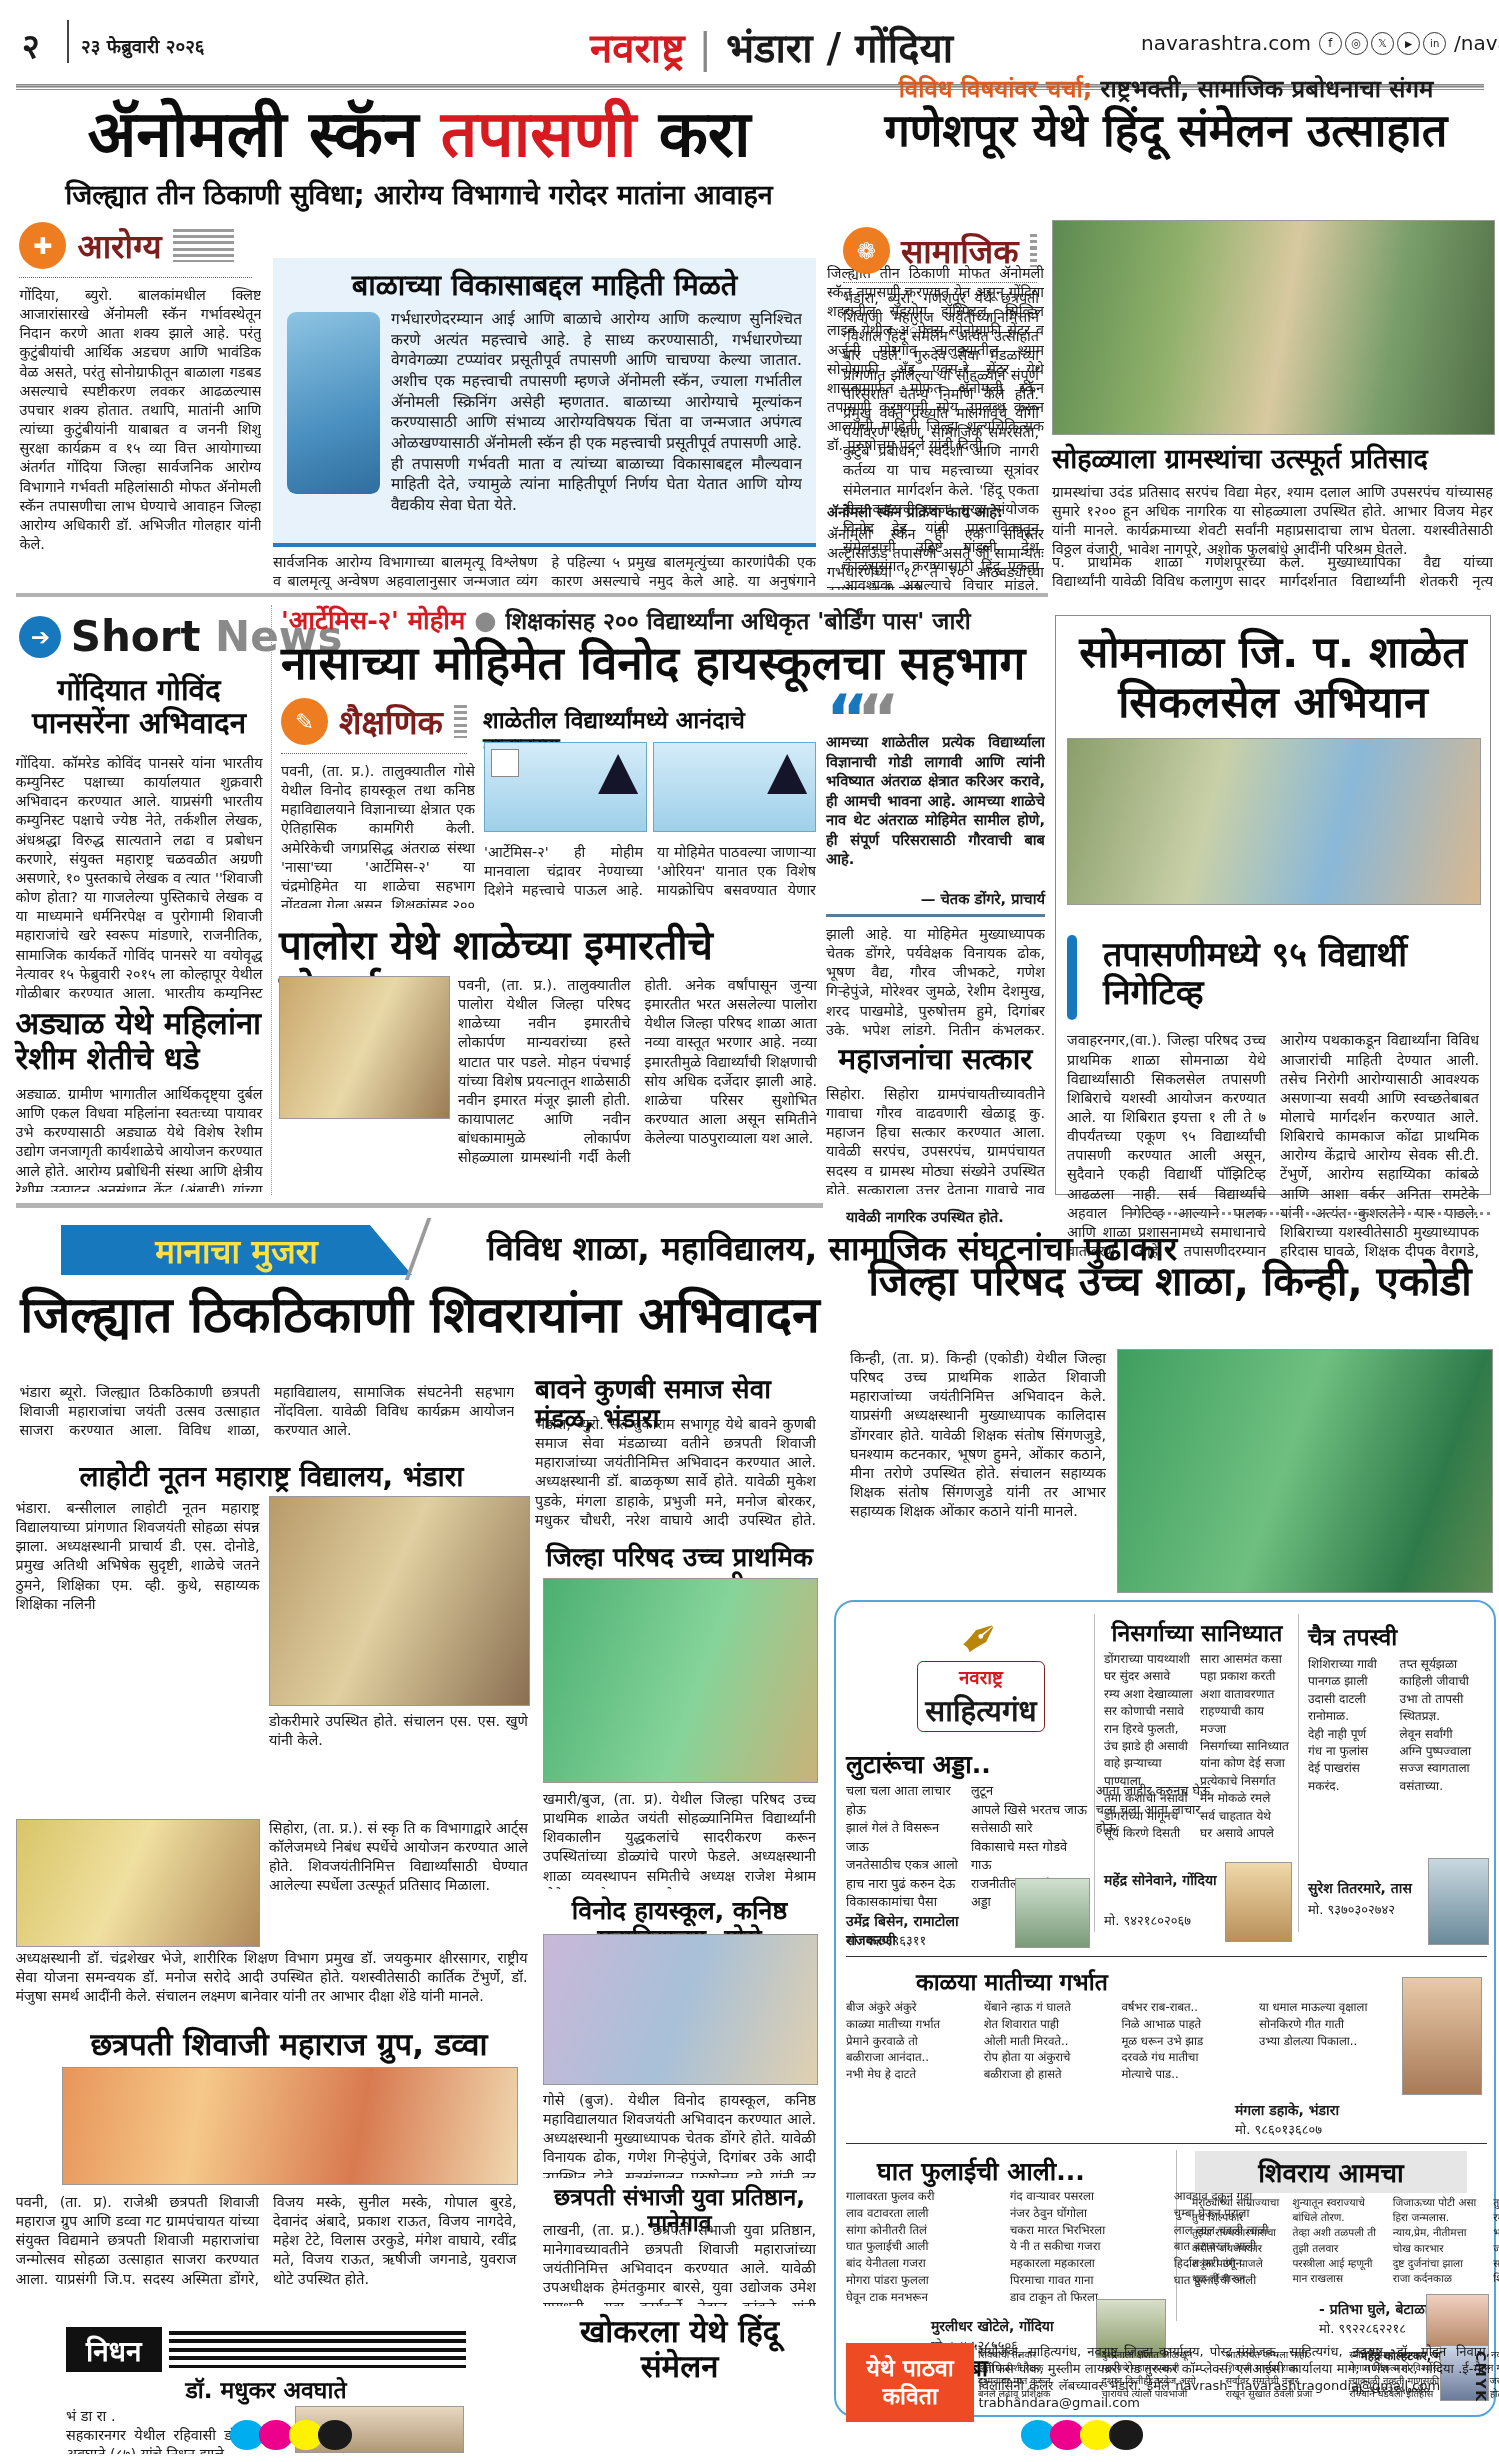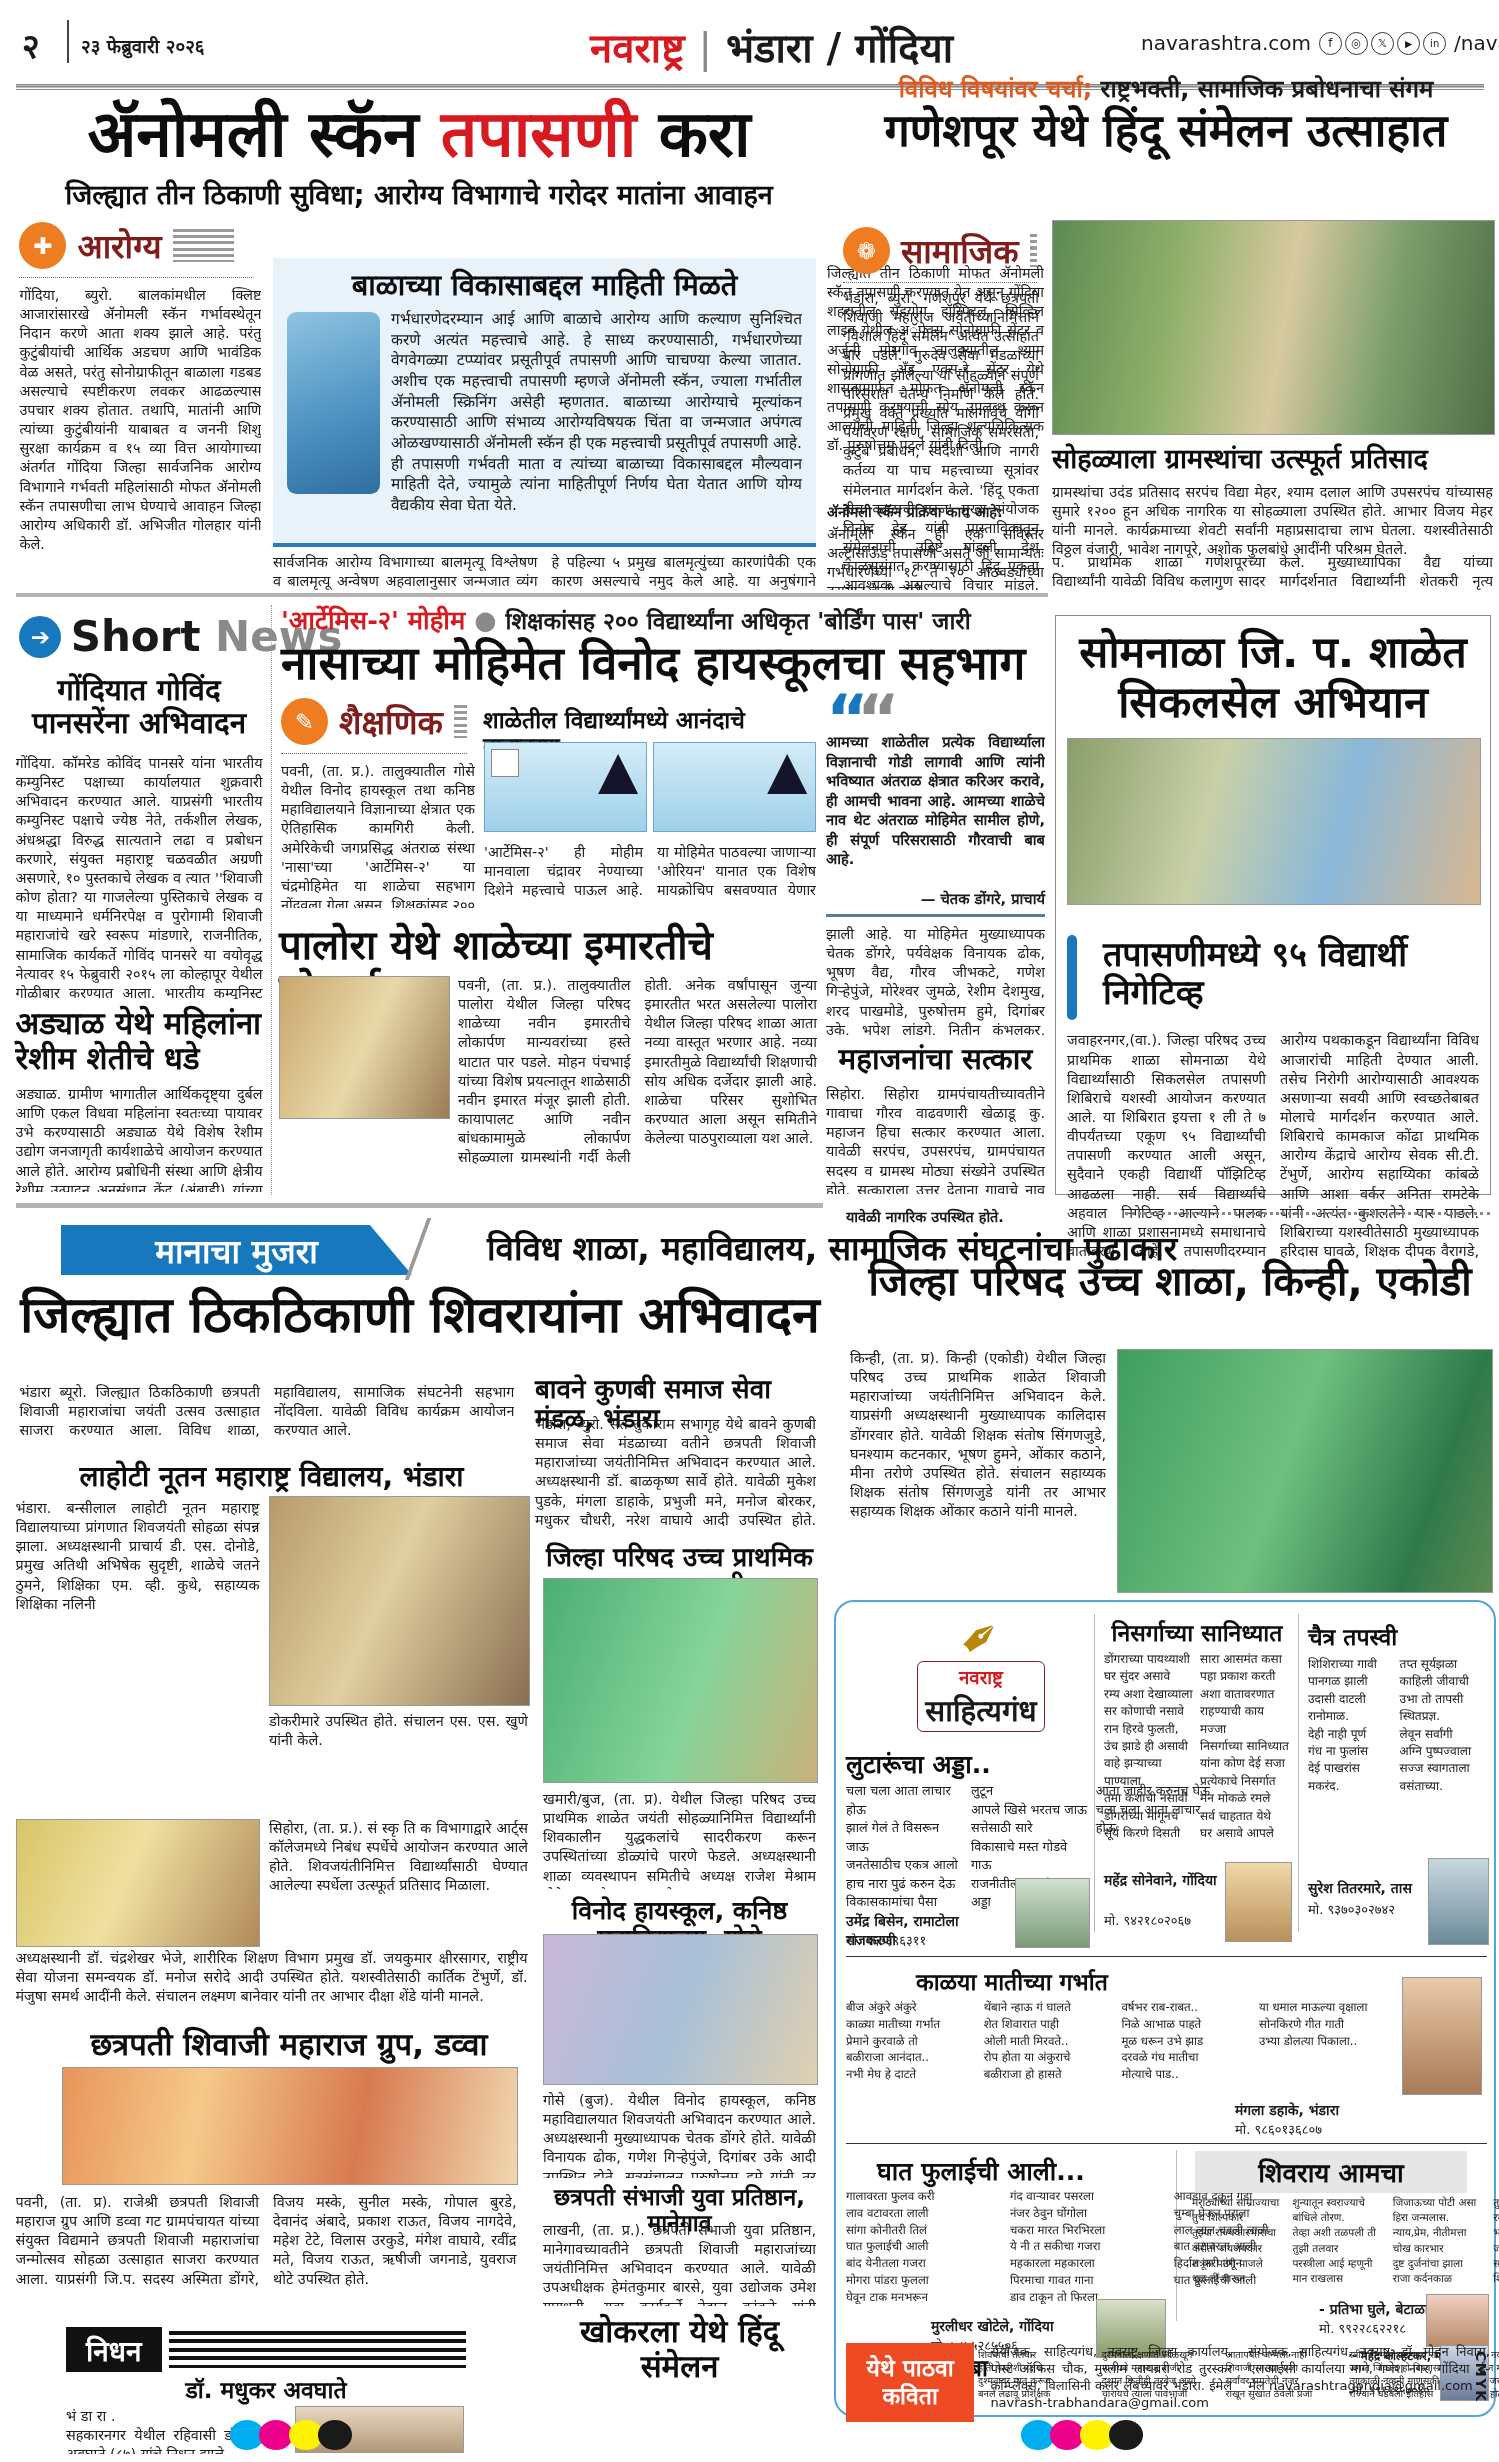--- a/index.html
+++ b/index.html
@@ -153,21 +153,21 @@
     <div class="hd c" style="font-size:43px;line-height:1.15;margin-top:4.7px">सोमनाळा जि. प. शाळेत सिकलसेल अभियान</div>
     <div class="photo" style="width:100%;height:165px;margin-top:11px;background:linear-gradient(105deg,#8a9e6a,#c9d0a8 35%,#8ab8d8 65%,#d8b890)"></div>
     <div style="display:flex;gap:26px;margin-top:30px">
       <div style="width:11px;height:85px;background:#1878be;border-radius:5.4px"></div>
       <div class="hd" style="font-size:34px">तपासणीमध्ये ९५ विद्यार्थी निगेटिव्ह</div>
     </div>
     <div class="bd cols2" style="margin-top:11px;height:233px">जवाहरनगर,(वा.). जिल्हा परिषद उच्च प्राथमिक शाळा सोमनाळा येथे विद्यार्थ्यांसाठी सिकलसेल तपासणी शिबिराचे यशस्वी आयोजन करण्यात आले. या शिबिरात इयत्ता १ ली ते ७ वीपर्यंतच्या एकूण ९५ विद्यार्थ्यांची तपासणी करण्यात आली असून, सुदैवाने एकही विद्यार्थी पॉझिटिव्ह आढळला नाही. सर्व विद्यार्थ्यांचे अहवाल निगेटिव्ह आल्याने पालक आणि शाळा प्रशासनामध्ये समाधानाचे वातावरण आहे. तपासणीदरम्यान आरोग्य पथकाकडून विद्यार्थ्यांना विविध आजारांची माहिती देण्यात आली. तसेच निरोगी आरोग्यासाठी आवश्यक असणाऱ्या सवयी आणि स्वच्छतेबाबत मोलाचे मार्गदर्शन करण्यात आले. शिबिराचे कामकाज कोंढा प्राथमिक आरोग्य केंद्राचे आरोग्य सेवक सी.टी. टेंभुर्णे, आरोग्य सहाय्यिका कांबळे आणि आशा वर्कर अनिता रामटेके यांनी अत्यंत कुशलतेने पार पाडले. शिबिराच्या यशस्वीतेसाठी मुख्याध्यापक हरिदास घावळे, शिक्षक दीपक वैरागडे, योगेश बोरकर, माया दौंड, प्रतीक्षा शेंगुळे, छबू वंजारी तसेच मदतनीस भारती वंजारी व सुषमा वाघमारे यांनी परिश्रम घेतले.</div>
   </div>
 
   <div class="a grule" style="left:15.5px;top:1203px;width:807px;height:5.4px"></div>
-  <div class="a" style="left:61px;top:1225px;width:351px;height:50px;background:#1878be;clip-path:polygon(0 0,88% 0,100% 100%,0 100%);color:#ffffff;font-size:33px;font-weight:700;display:flex;align-items:center;justify-content:center">मानाचा मुजरा</div>
+  <div class="a" style="left:61px;top:1225px;width:351px;height:50px;background:#1878be;clip-path:polygon(0 0,88% 0,100% 100%,0 100%);color:#fde047;font-size:33px;font-weight:700;display:flex;align-items:center;justify-content:center">मानाचा मुजरा</div>
   <div class="a" style="left:416px;top:1218px;width:3.9px;height:62px;background:#9a9a9a;transform:skewX(-20deg)"></div>
   <div class="a hd" style="left:487px;top:1231px;width:722px;font-size:33px">विविध शाळा, महाविद्यालय, सामाजिक संघटनांचा पुढाकार</div>
   <div class="a bd cols2" style="left:19.4px;top:1383px;width:495px;height:71px">भंडारा ब्यूरो. जिल्ह्यात ठिकठिकाणी छत्रपती शिवाजी महाराजांचा जयंती उत्सव उत्साहात साजरा करण्यात आला. विविध शाळा, महाविद्यालय, सामाजिक संघटनेनी सहभाग नोंदविला. यावेळी विविध कार्यक्रम आयोजन करण्यात आले.</div>
   <div class="a hd c" style="left:15.5px;top:1287px;width:809px;font-size:50px">जिल्ह्यात ठिकठिकाणी शिवरायांना अभिवादन</div>
 
   <div class="a hd" style="left:535px;top:1375px;width:281px;font-size:26px">बावने कुणबी समाज सेवा मंडळ, भंडारा</div>
   <div class="a bd" style="left:535px;top:1415px;width:281px;height:116px">भंडारा, ब्युरो. संत तुकाराम सभागृह येथे बावने कुणबी समाज सेवा मंडळाच्या वतीने छत्रपती शिवाजी महाराजांच्या जयंतीनिमित्त अभिवादन करण्यात आले. अध्यक्षस्थानी डॉ. बाळकृष्ण सार्वे होते. यावेळी मुकेश पुडके, मंगला डाहाके, प्रभुजी मने, मनोज बोरकर, मधुकर चौधरी, नरेश वाघाये आदी उपस्थित होते. प्रास्ताविक आनंद सार्वे यांनी केले तर सूत्रसंचालन विष्णू जमईवार यांनी आणि आभार महेश कुथे यांनी मानले.</div>
 
   <div class="a hd c" style="left:15.5px;top:1461px;width:512px;font-size:28px">लाहोटी नूतन महाराष्ट्र विद्यालय, भंडारा</div>
   <div class="a bd" style="left:15.5px;top:1499px;width:244px;height:270px">भंडारा. बन्सीलाल लाहोटी नूतन महाराष्ट्र विद्यालयाच्या प्रांगणात शिवजयंती सोहळा संपन्न झाला. अध्यक्षस्थानी प्राचार्य डी. एस. दोनोडे, प्रमुख अतिथी अभिषेक सुदृष्टी, शाळेचे जतने ठुमने, शिक्षिका एम. व्ही. कुथे, सहाय्यक शिक्षिका नलिनी</div>
@@ -397,21 +397,21 @@
 राजे जसे बोलत तसेच वागत
 असे होते छत्रपती शिवबा</div>
   <div class="a pa" style="left:1352px;top:2348px;font-size:11.6px">- महेंद्र कोल्हटकर, गोंदिया</div>
   <div class="a pm" style="left:1352px;top:2382px;font-size:11.6px">मो. ९९१२९५७०४०</div>
   <div class="a photo" style="left:1440px;top:2345px;width:47px;height:54px;background:linear-gradient(#d0d8e8,#6a7a9a)"></div>
 
   <div class="a" style="left:847px;top:2412px;width:641px;height:0px"></div>
   <div class="a" style="left:847px;top:2410px;width:0"></div>
   <div class="a" style="left:846px;top:2409px;width:641px;display:flex;gap:11px;align-items:flex-start;height:0;overflow:visible"></div>
 
-  <div class="a" style="left:846px;bottom:40px;width:644px;display:flex;gap:16px">
+  <div class="a" style="left:846px;bottom:40px;width:644px;display:flex;gap:4px">
     <div class="c b" style="flex:0 0 116px;background:#ee4a23;color:#fff;font-size:23px;padding:11px 6.2px;line-height:1.25">येथे पाठवा कविता</div>
     <div class="bd" style="flex:1;font-size:13px">संयोजक, साहित्यगंध, नवराष्ट्र जिल्हा कार्यालय, पोस्ट ऑफिस चौक, मुस्लीम लायब्ररी रोड तुरस्कर कॉम्प्लेक्स, विलासिनी कलर लॅबच्यावर भंडारा. ईमेल navrash-trabhandara@gmail.com</div>
     <div class="bd" style="flex:1;font-size:13px">संयोजक, साहित्यगंध, नवराष्ट्र, डॉ. मोहन निवास, एलआईसी कार्यालया मागे, गणेश नगर, गोंदिया .ई-मेल navarashtragondia@gmail.com</div>
   </div>
 
   <div class="a dotgrp" style="left:230px;top:2420px">
     <span style="background:#00aeef"></span><span style="background:#ec008c"></span><span style="background:#fff200"></span><span style="background:#1a1a1a"></span>
   </div>
   <div class="a dotgrp" style="left:1021px;top:2420px">
     <span style="background:#00aeef"></span><span style="background:#ec008c"></span><span style="background:#fff200"></span><span style="background:#1a1a1a"></span>

